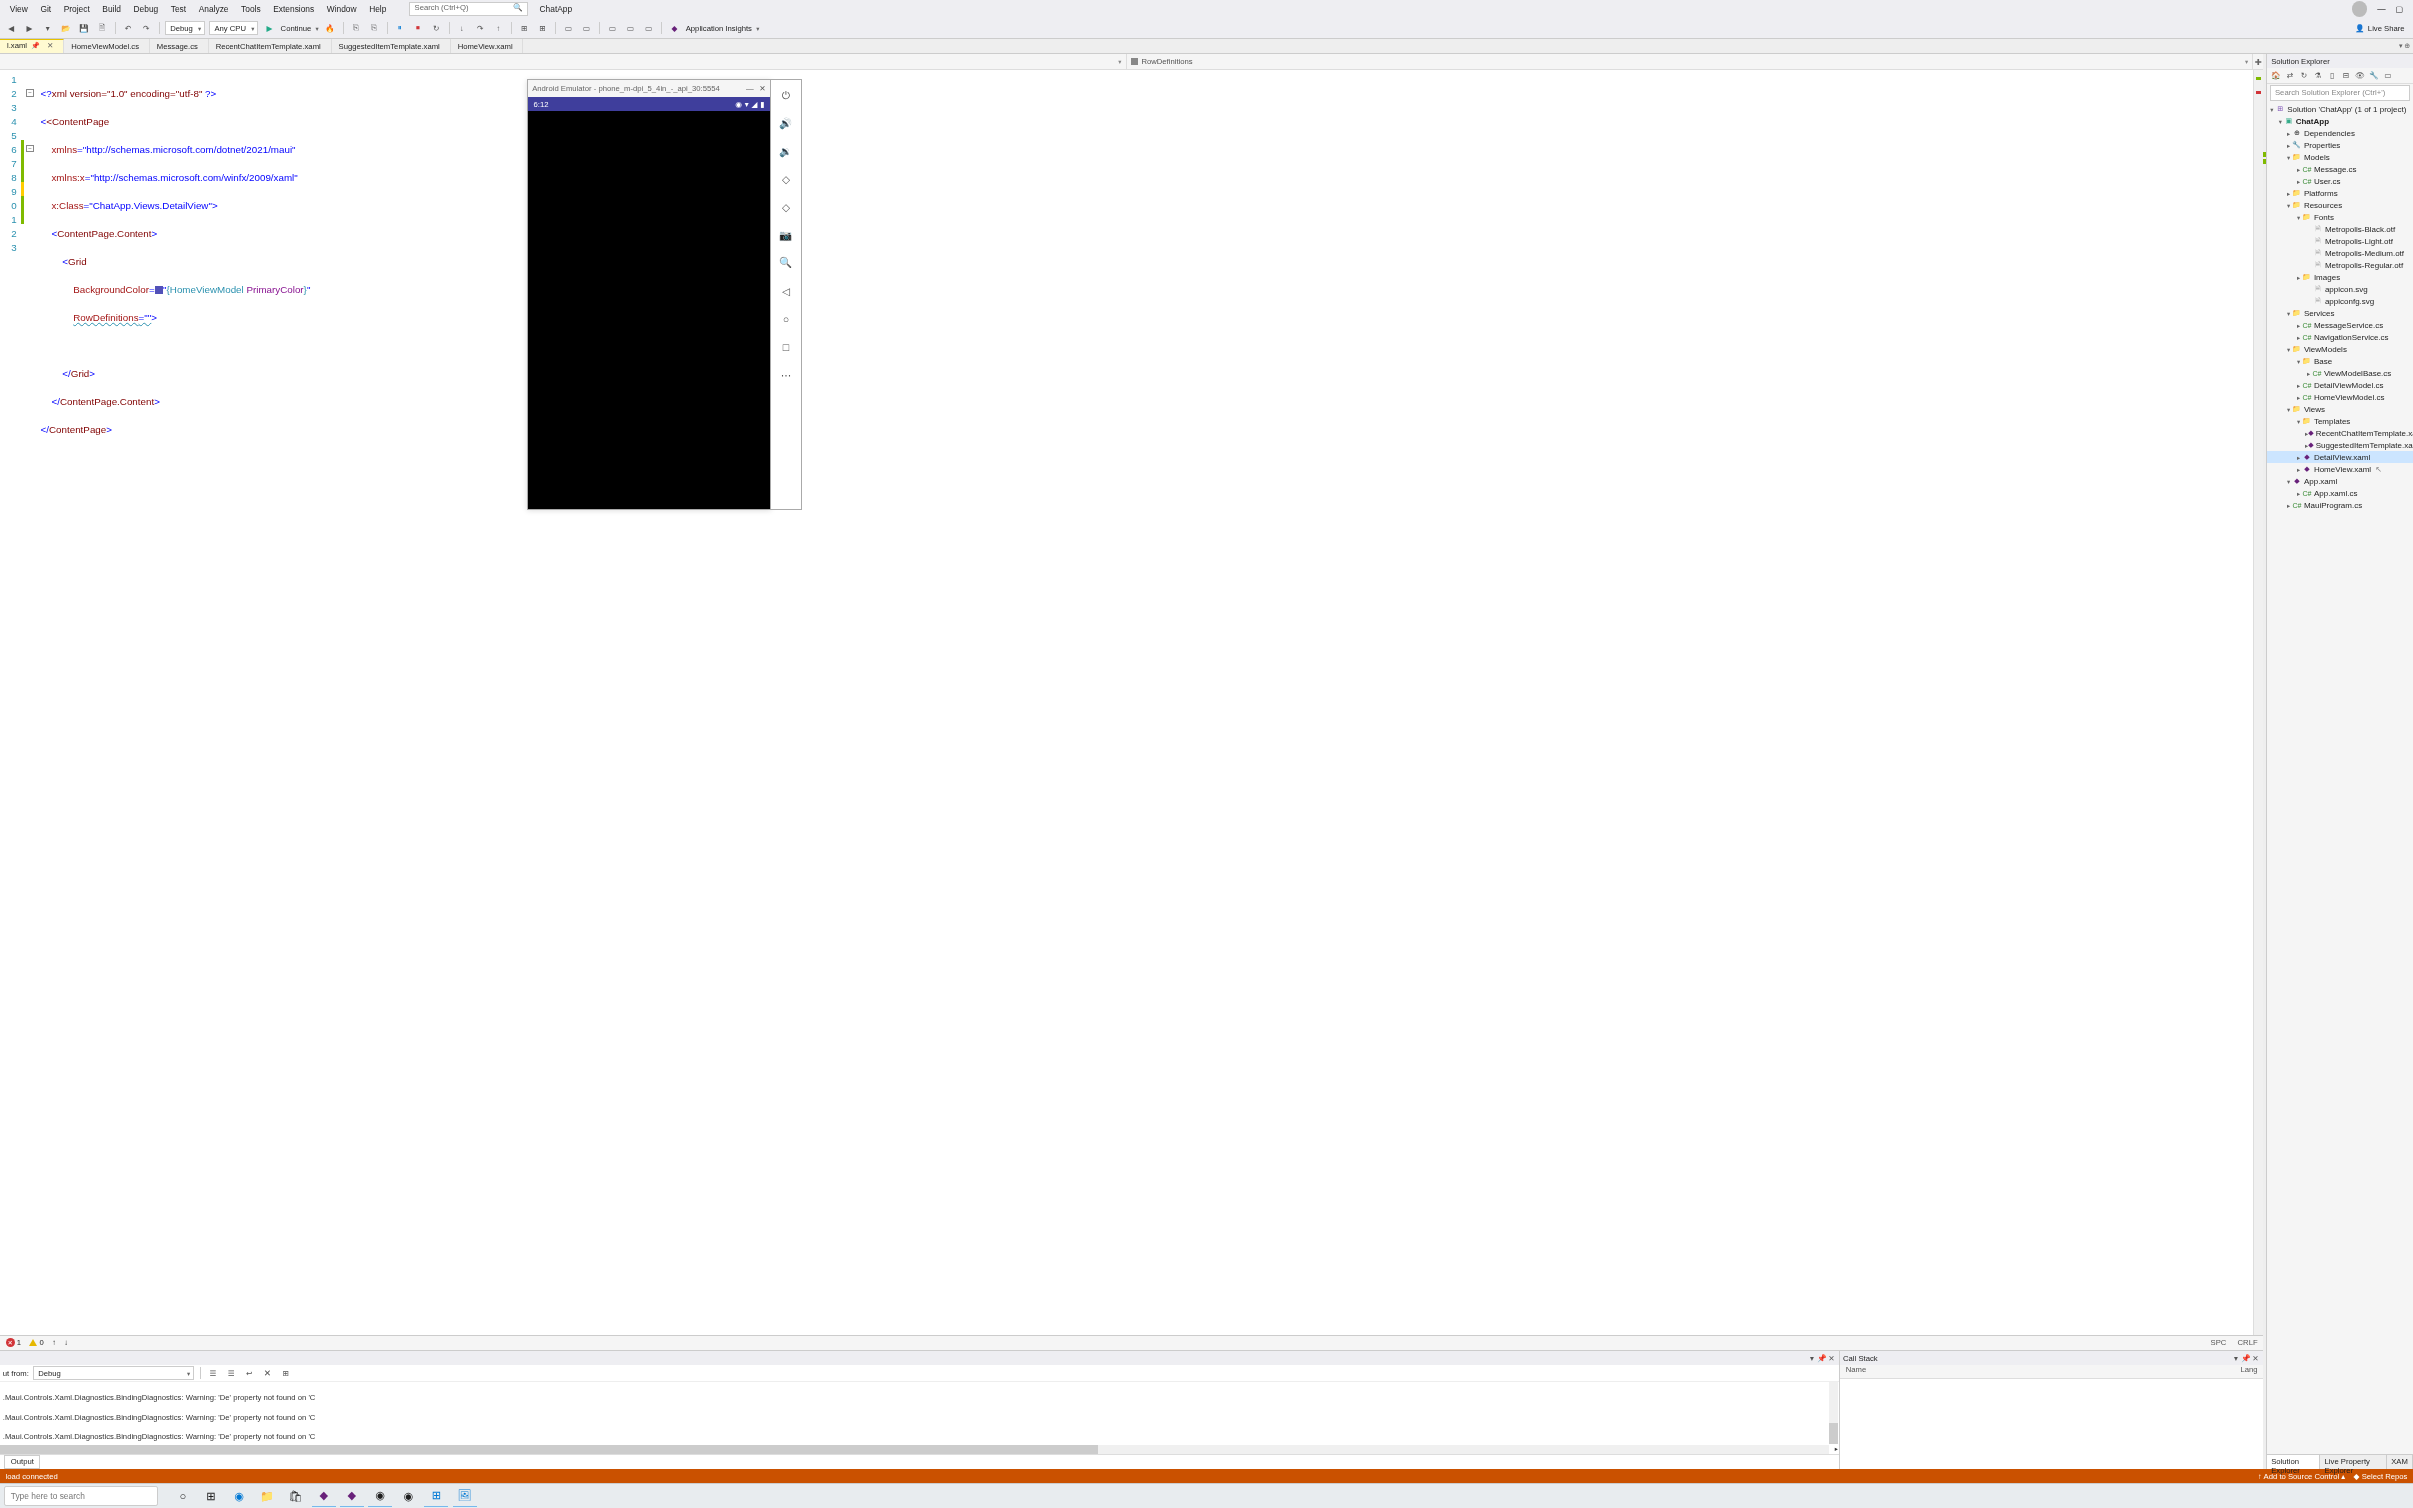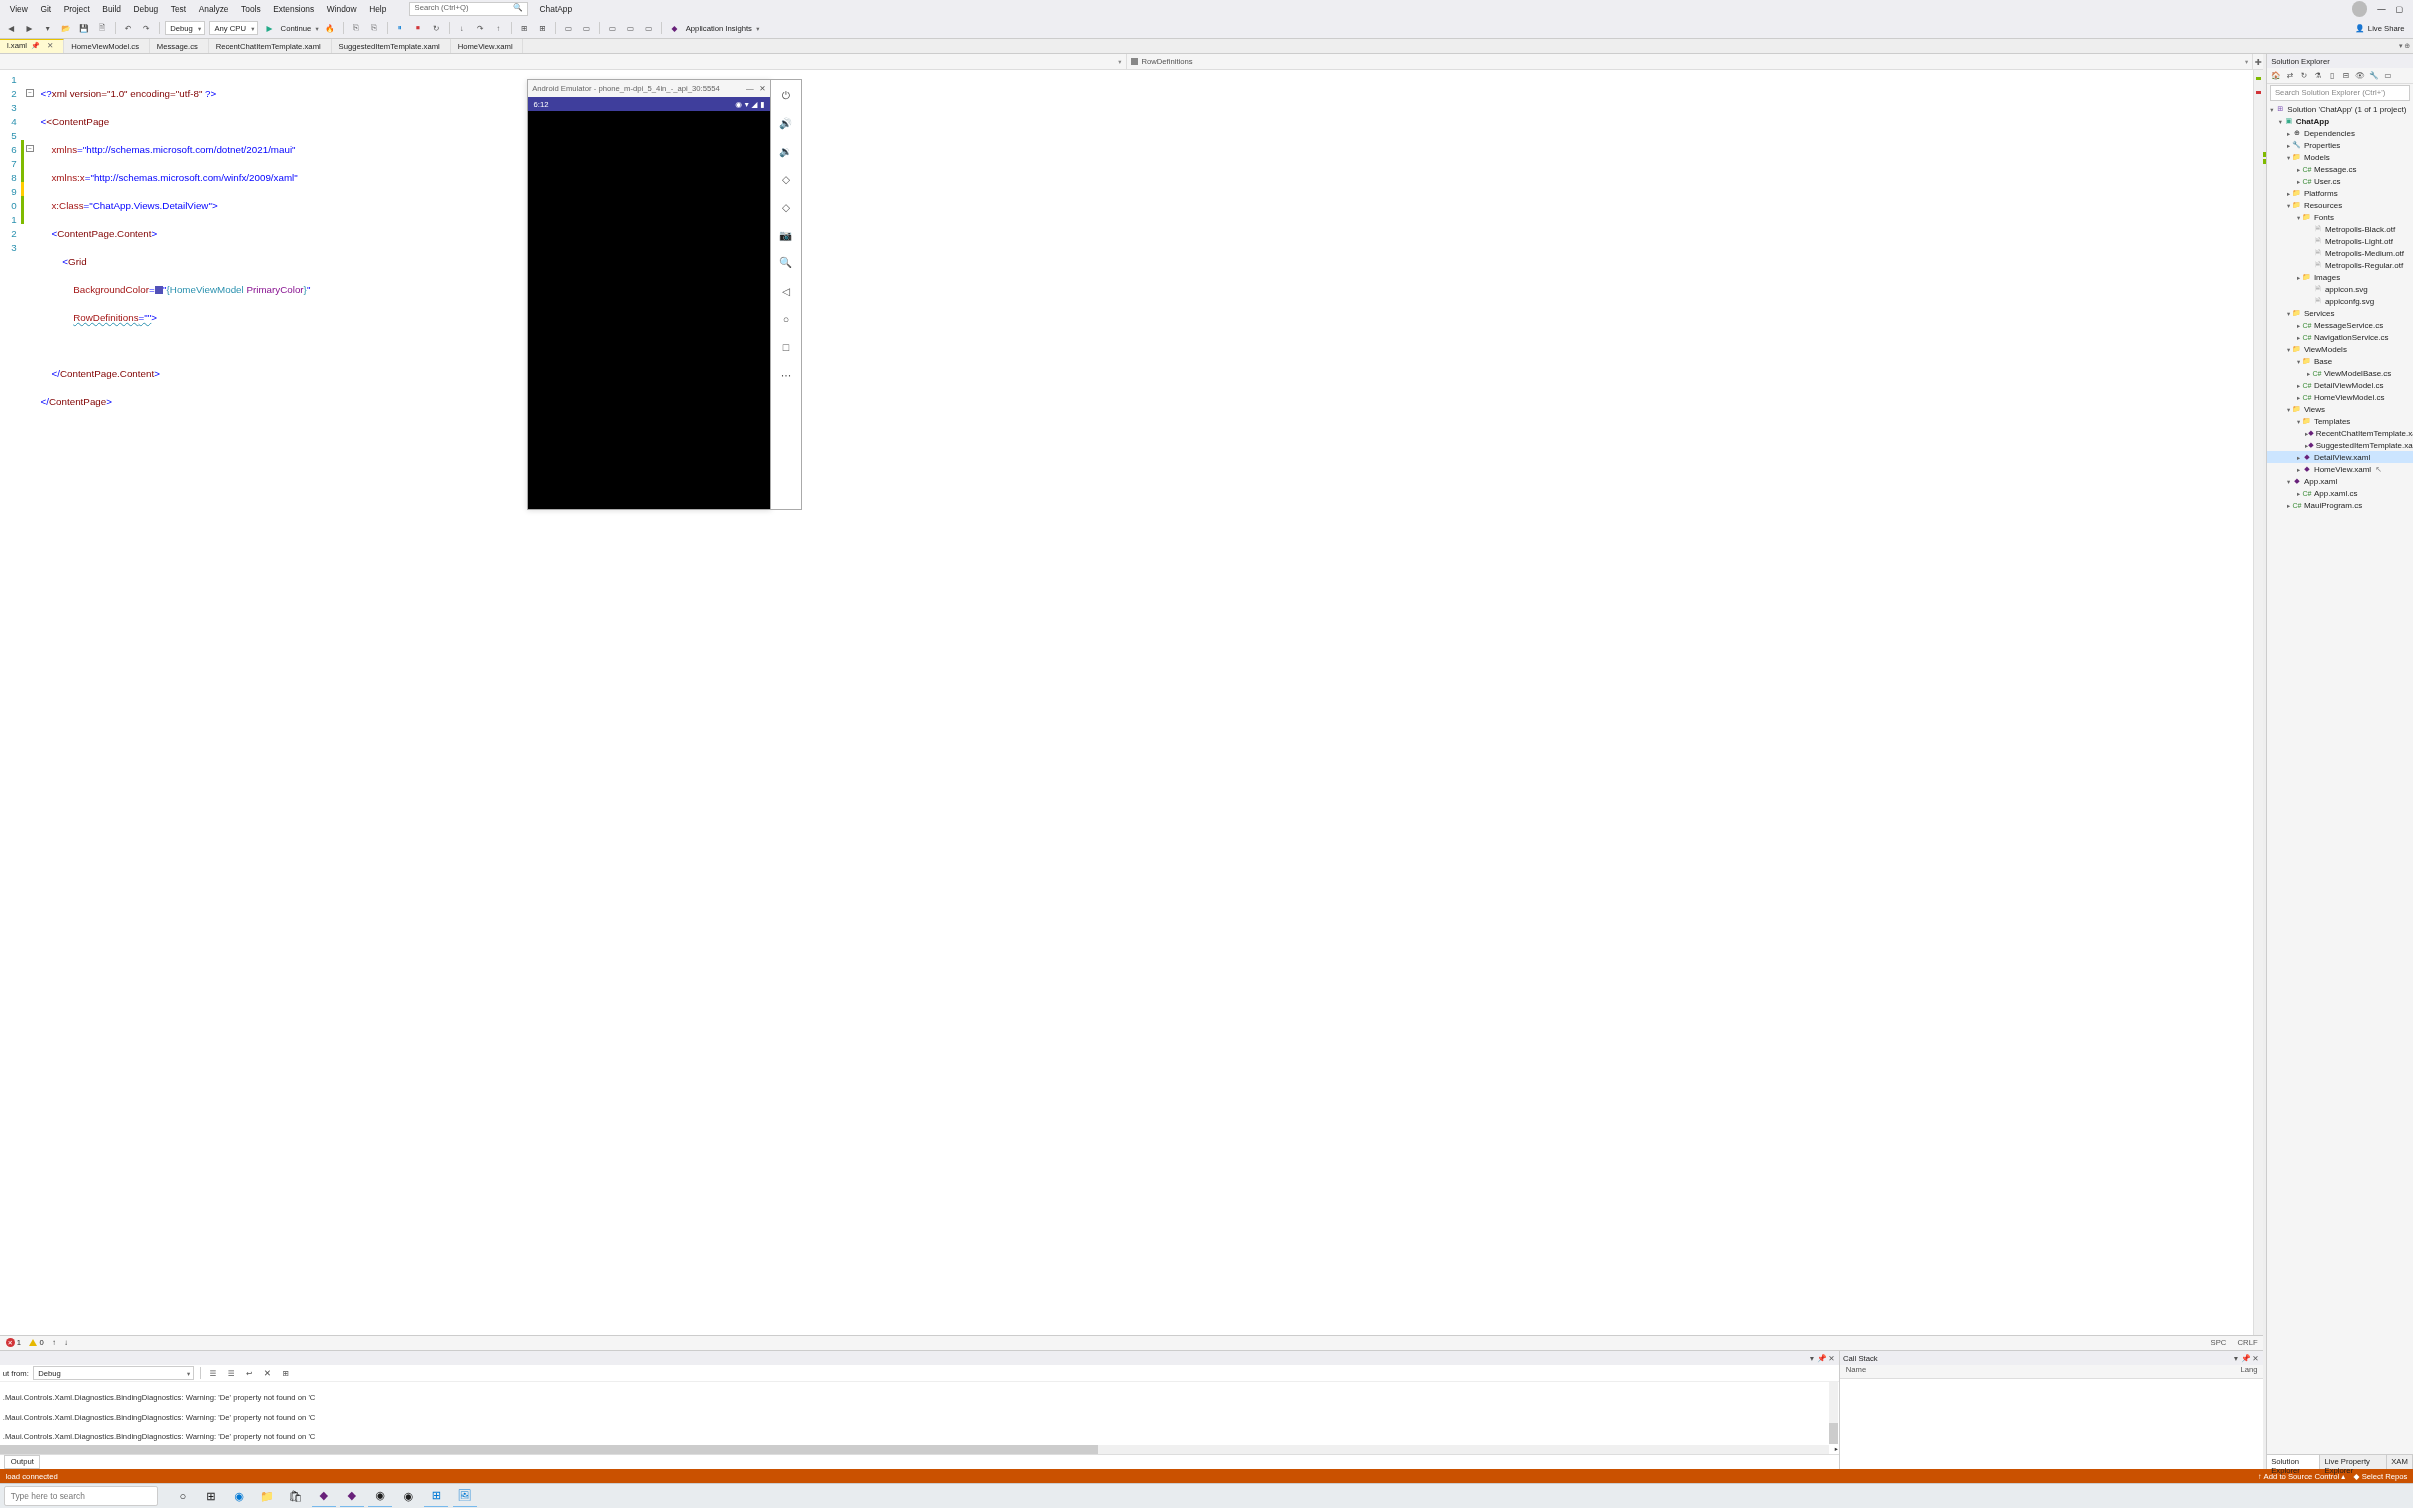--- a/index.html
+++ b/index.html
@@ -280,20 +280,21 @@
 <div><span class="c-blue">&lt;?</span><span class="c-mar">xml version="1.0" encoding="utf-8" </span><span class="c-blue">?&gt;</span></div>
 <div><span class="c-blue">&lt;</span><span class="c-mar" style="display:inline">&lt;ContentPage</span></div>
 <div>    <span class="c-red">xmlns</span><span class="c-blue">="http://schemas.microsoft.com/dotnet/2021/maui"</span></div>
 <div>    <span class="c-red">xmlns:x</span><span class="c-blue">="http://schemas.microsoft.com/winfx/2009/xaml"</span></div>
 <div>    <span class="c-red">x:Class</span><span class="c-blue">="ChatApp.Views.DetailView"</span><span class="c-blue">&gt;</span></div>
 <div>    <span class="c-blue">&lt;</span><span class="c-mar">ContentPage.Content</span><span class="c-blue">&gt;</span></div>
 <div>        <span class="c-blue">&lt;</span><span class="c-mar">Grid</span></div>
 <div>            <span class="c-red">BackgroundColor</span><span class="c-blue">=</span><span style="display:inline-block;width:8.4px;height:8.4px;background:#5251b8;vertical-align:middle"></span><span class="c-blue">"</span><span class="c-teal">{HomeViewModel </span><span class="c-purp">PrimaryColor</span><span class="c-teal">}</span><span class="c-blue">"</span></div>
 <div>            <span class="c-red wavy">RowDefinitions</span><span class="c-blue wavy">=""</span><span class="c-blue">&gt;</span></div>
 <div> </div>
+<div>        <span class="c-blue">&lt;/</span><span class="c-mar">Grid</span><span class="c-blue">&gt;</span></div>
 <div>    <span class="c-blue">&lt;/</span><span class="c-mar">ContentPage.Content</span><span class="c-blue">&gt;</span></div>
 <div><span class="c-blue">&lt;/</span><span class="c-mar">ContentPage</span><span class="c-blue">&gt;</span></div>
         </div>
       </div>
       <div class="marker">
         <div class="m" style="top:7px;background:#7fba00"></div>
         <div class="m" style="top:21px;background:#d13438"></div>
       </div>
     </div>
 

